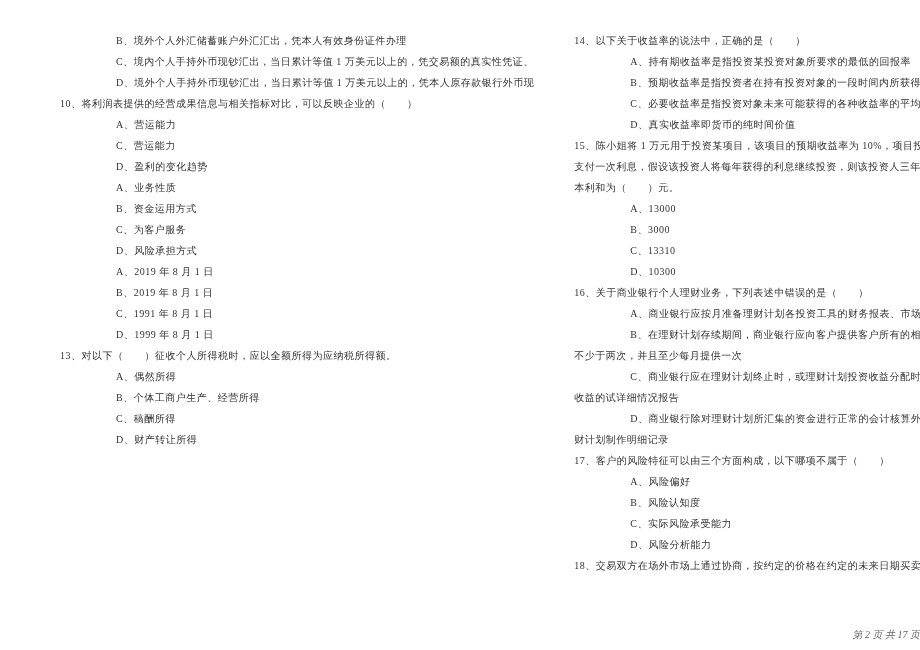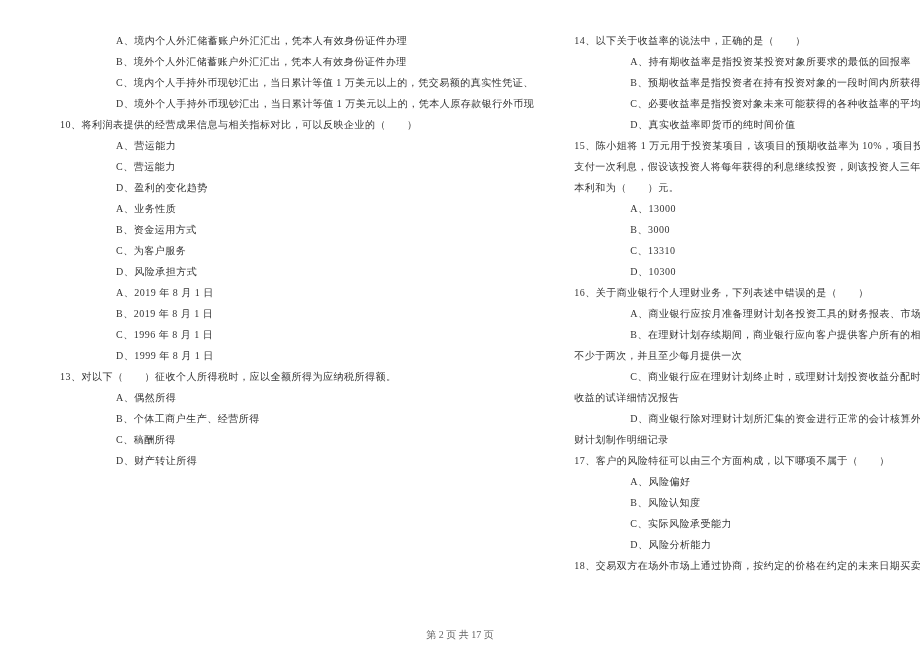--- a/index.html
+++ b/index.html
@@ -34,44 +34,44 @@
       letter-spacing: 0.5px;
     }
     .indent2 {
       padding-left: 56px;
     }
     .footer {
       position: absolute;
       bottom: 8px;
       left: 0;
       right: 0;
-      text-align: center;
+      text-align: right;
       font-size: 10px;
       color: #666;
+      font-style: italic;
     }
   </style>
 </head>
 <body>
 
 <div class="column column-left" id="left-col">
-    <div class="line indent2">A、境内个人外汇储蓄账户外汇汇出，凭本人有效身份证件办理</div>
     <div class="line indent2">B、境外个人外汇储蓄账户外汇汇出，凭本人有效身份证件办理</div>
     <div class="line indent2">C、境内个人手持外币现钞汇出，当日累计等值 1 万美元以上的，凭交易额的真实性凭证、</div>
     <div class="line indent2">D、境外个人手持外币现钞汇出，当日累计等值 1 万美元以上的，凭本人原存款银行外币现</div>
     <div class="line">10、将利润表提供的经营成果信息与相关指标对比，可以反映企业的（　　）</div>
     <div class="line indent2">A、营运能力</div>
     <div class="line indent2">C、营运能力</div>
     <div class="line indent2">D、盈利的变化趋势</div>
     <div class="line indent2">A、业务性质</div>
     <div class="line indent2">B、资金运用方式</div>
     <div class="line indent2">C、为客户服务</div>
     <div class="line indent2">D、风险承担方式</div>
     <div class="line indent2">A、2019 年 8 月 1 日</div>
     <div class="line indent2">B、2019 年 8 月 1 日</div>
-    <div class="line indent2">C、1996 年 8 月 1 日</div>
+    <div class="line indent2">C、1991 年 8 月 1 日</div>
     <div class="line indent2">D、1999 年 8 月 1 日</div>
     <div class="line">13、对以下（　　）征收个人所得税时，应以全额所得为应纳税所得额。</div>
     <div class="line indent2">A、偶然所得</div>
     <div class="line indent2">B、个体工商户生产、经营所得</div>
     <div class="line indent2">C、稿酬所得</div>
     <div class="line indent2">D、财产转让所得</div>
   </div>
 <div class="column column-right" id="right-col">
     <div class="line">14、以下关于收益率的说法中，正确的是（　　）</div>
     <div class="line indent2">A、持有期收益率是指投资某投资对象所要求的最低的回报率</div>

